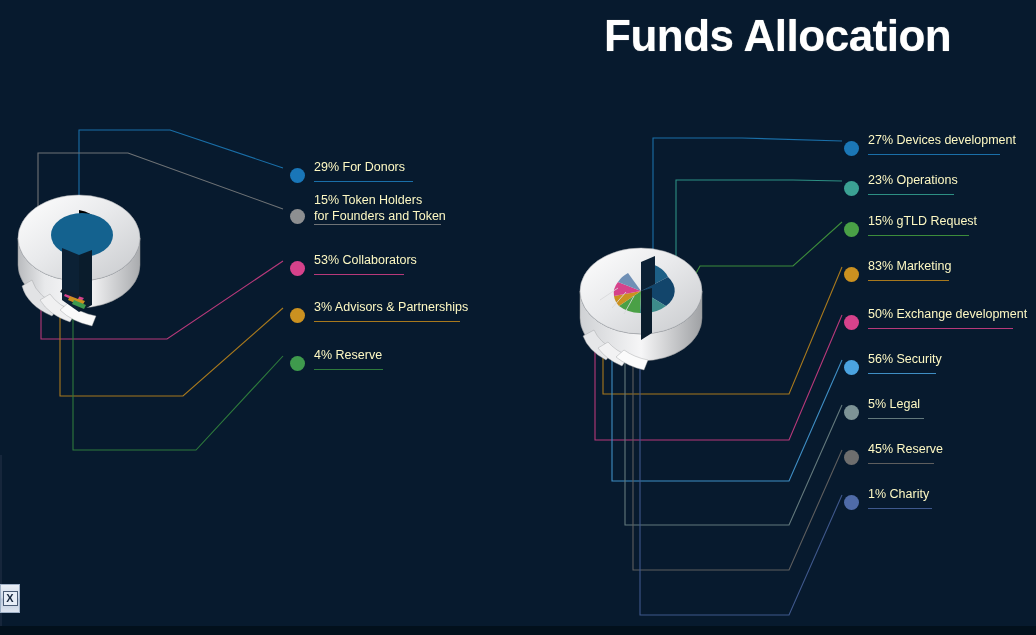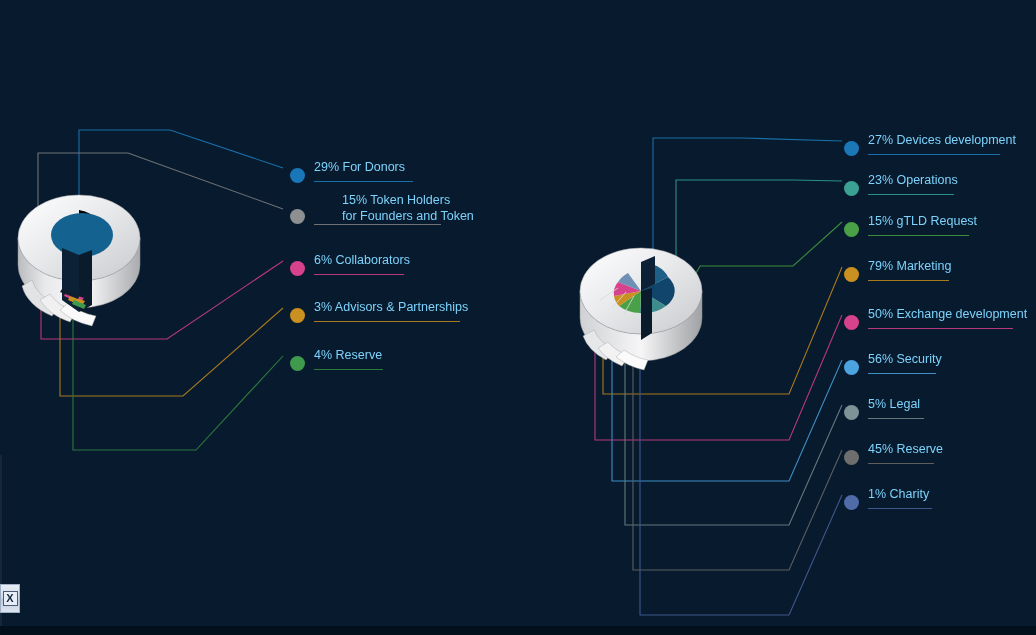--- a/index.html
+++ b/index.html
@@ -24,23 +24,23 @@
   svg.layer{position:absolute;left:0;top:0;width:1036px;height:635px;overflow:visible;}
 
   
   .legend-item{position:absolute;}
   .dot{
     position:absolute;width:15px;height:15px;border-radius:50%;
     left:0;top:0;
   }
   .lbl{
     position:absolute;left:24px;top:-9px;
-    color:#7dd3fc;font-size:12.5px;line-height:16px;white-space:nowrap;
-  }
-  .lbl.two{top:-17px;margin-left:28px;}
+    color:#fef9c3;font-size:12.5px;line-height:16px;white-space:nowrap;
+  }
+  .lbl.two{top:-17px;}
   .rule{position:absolute;left:24px;height:1px;}
 
   
   #close-widget{
     position:absolute;left:0px;top:584px;width:20px;height:29px;
     background:linear-gradient(180deg,#e9eef6 0%,#cfd9e7 48%,#bcc9dc 52%,#dde5f0 100%);
     border:1px solid #9fb0c6;box-sizing:border-box;
     display:flex;align-items:center;justify-content:center;
   }
   #close-widget .xbox{
@@ -50,20 +50,21 @@
     font-family:"Liberation Sans", sans-serif;
   }
   #bottom-strip{position:absolute;left:0;bottom:0;width:1036px;height:9px;background:#02101c;}
   #left-edge{position:absolute;left:0;top:455px;width:2px;height:171px;background:#16263b;}
 </style>
 </head>
 <body>
 
 <div class="stage">
 
+  <div class="title" id="title-right">Funds Allocation</div>
 
   <svg class="layer" id="art-layer" viewBox="0 0 1036 635">
     <defs>
       <linearGradient id="cylTop" x1="0" y1="0" x2="1" y2="1">
         <stop offset="0%" stop-color="#ffffff"></stop>
         <stop offset="45%" stop-color="#e9eaec"></stop>
         <stop offset="100%" stop-color="#c8cacd"></stop>
       </linearGradient>
       <linearGradient id="cylSide" x1="0" y1="0" x2="1" y2="0">
         <stop offset="0%" stop-color="#b9bbbe"></stop>
@@ -174,21 +175,21 @@
     </div>
 
     <div class="legend-item" style="left:290px;top:209px;">
       <span class="dot" style="background:#8d8f91;"></span>
       <span class="lbl two"><span>15% Token Holders</span><br><span>for Founders and Token</span></span>
       <span class="rule" style="top:15px;width:127px;background:#6f7376;"></span>
     </div>
 
     <div class="legend-item" style="left:290px;top:261px;">
       <span class="dot" style="background:#d6428b;"></span>
-      <span class="lbl">6% Collaborators</span>
+      <span class="lbl">53% Collaborators</span>
       <span class="rule" style="top:13px;width:90px;background:#b7397a;"></span>
     </div>
 
     <div class="legend-item" style="left:290px;top:308px;">
       <span class="dot" style="background:#cb9120;"></span>
       <span class="lbl">3% Advisors &amp; Partnerships</span>
       <span class="rule" style="top:13px;width:146px;background:#a8791d;"></span>
     </div>
 
     <div class="legend-item" style="left:290px;top:356px;">
@@ -213,21 +214,21 @@
     </div>
 
     <div class="legend-item" style="left:844px;top:222px;">
       <span class="dot" style="background:#4aa046;"></span>
       <span class="lbl">15% gTLD Request</span>
       <span class="rule" style="top:13px;width:101px;background:#3d8c3b;"></span>
     </div>
 
     <div class="legend-item" style="left:844px;top:267px;">
       <span class="dot" style="background:#cb9120;"></span>
-      <span class="lbl">79% Marketing</span>
+      <span class="lbl">83% Marketing</span>
       <span class="rule" style="top:13px;width:81px;background:#a8791d;"></span>
     </div>
 
     <div class="legend-item" style="left:844px;top:315px;">
       <span class="dot" style="background:#d6428b;"></span>
       <span class="lbl">50% Exchange development</span>
       <span class="rule" style="top:13px;width:145px;background:#b7397a;"></span>
     </div>
 
     <div class="legend-item" style="left:844px;top:360px;">

